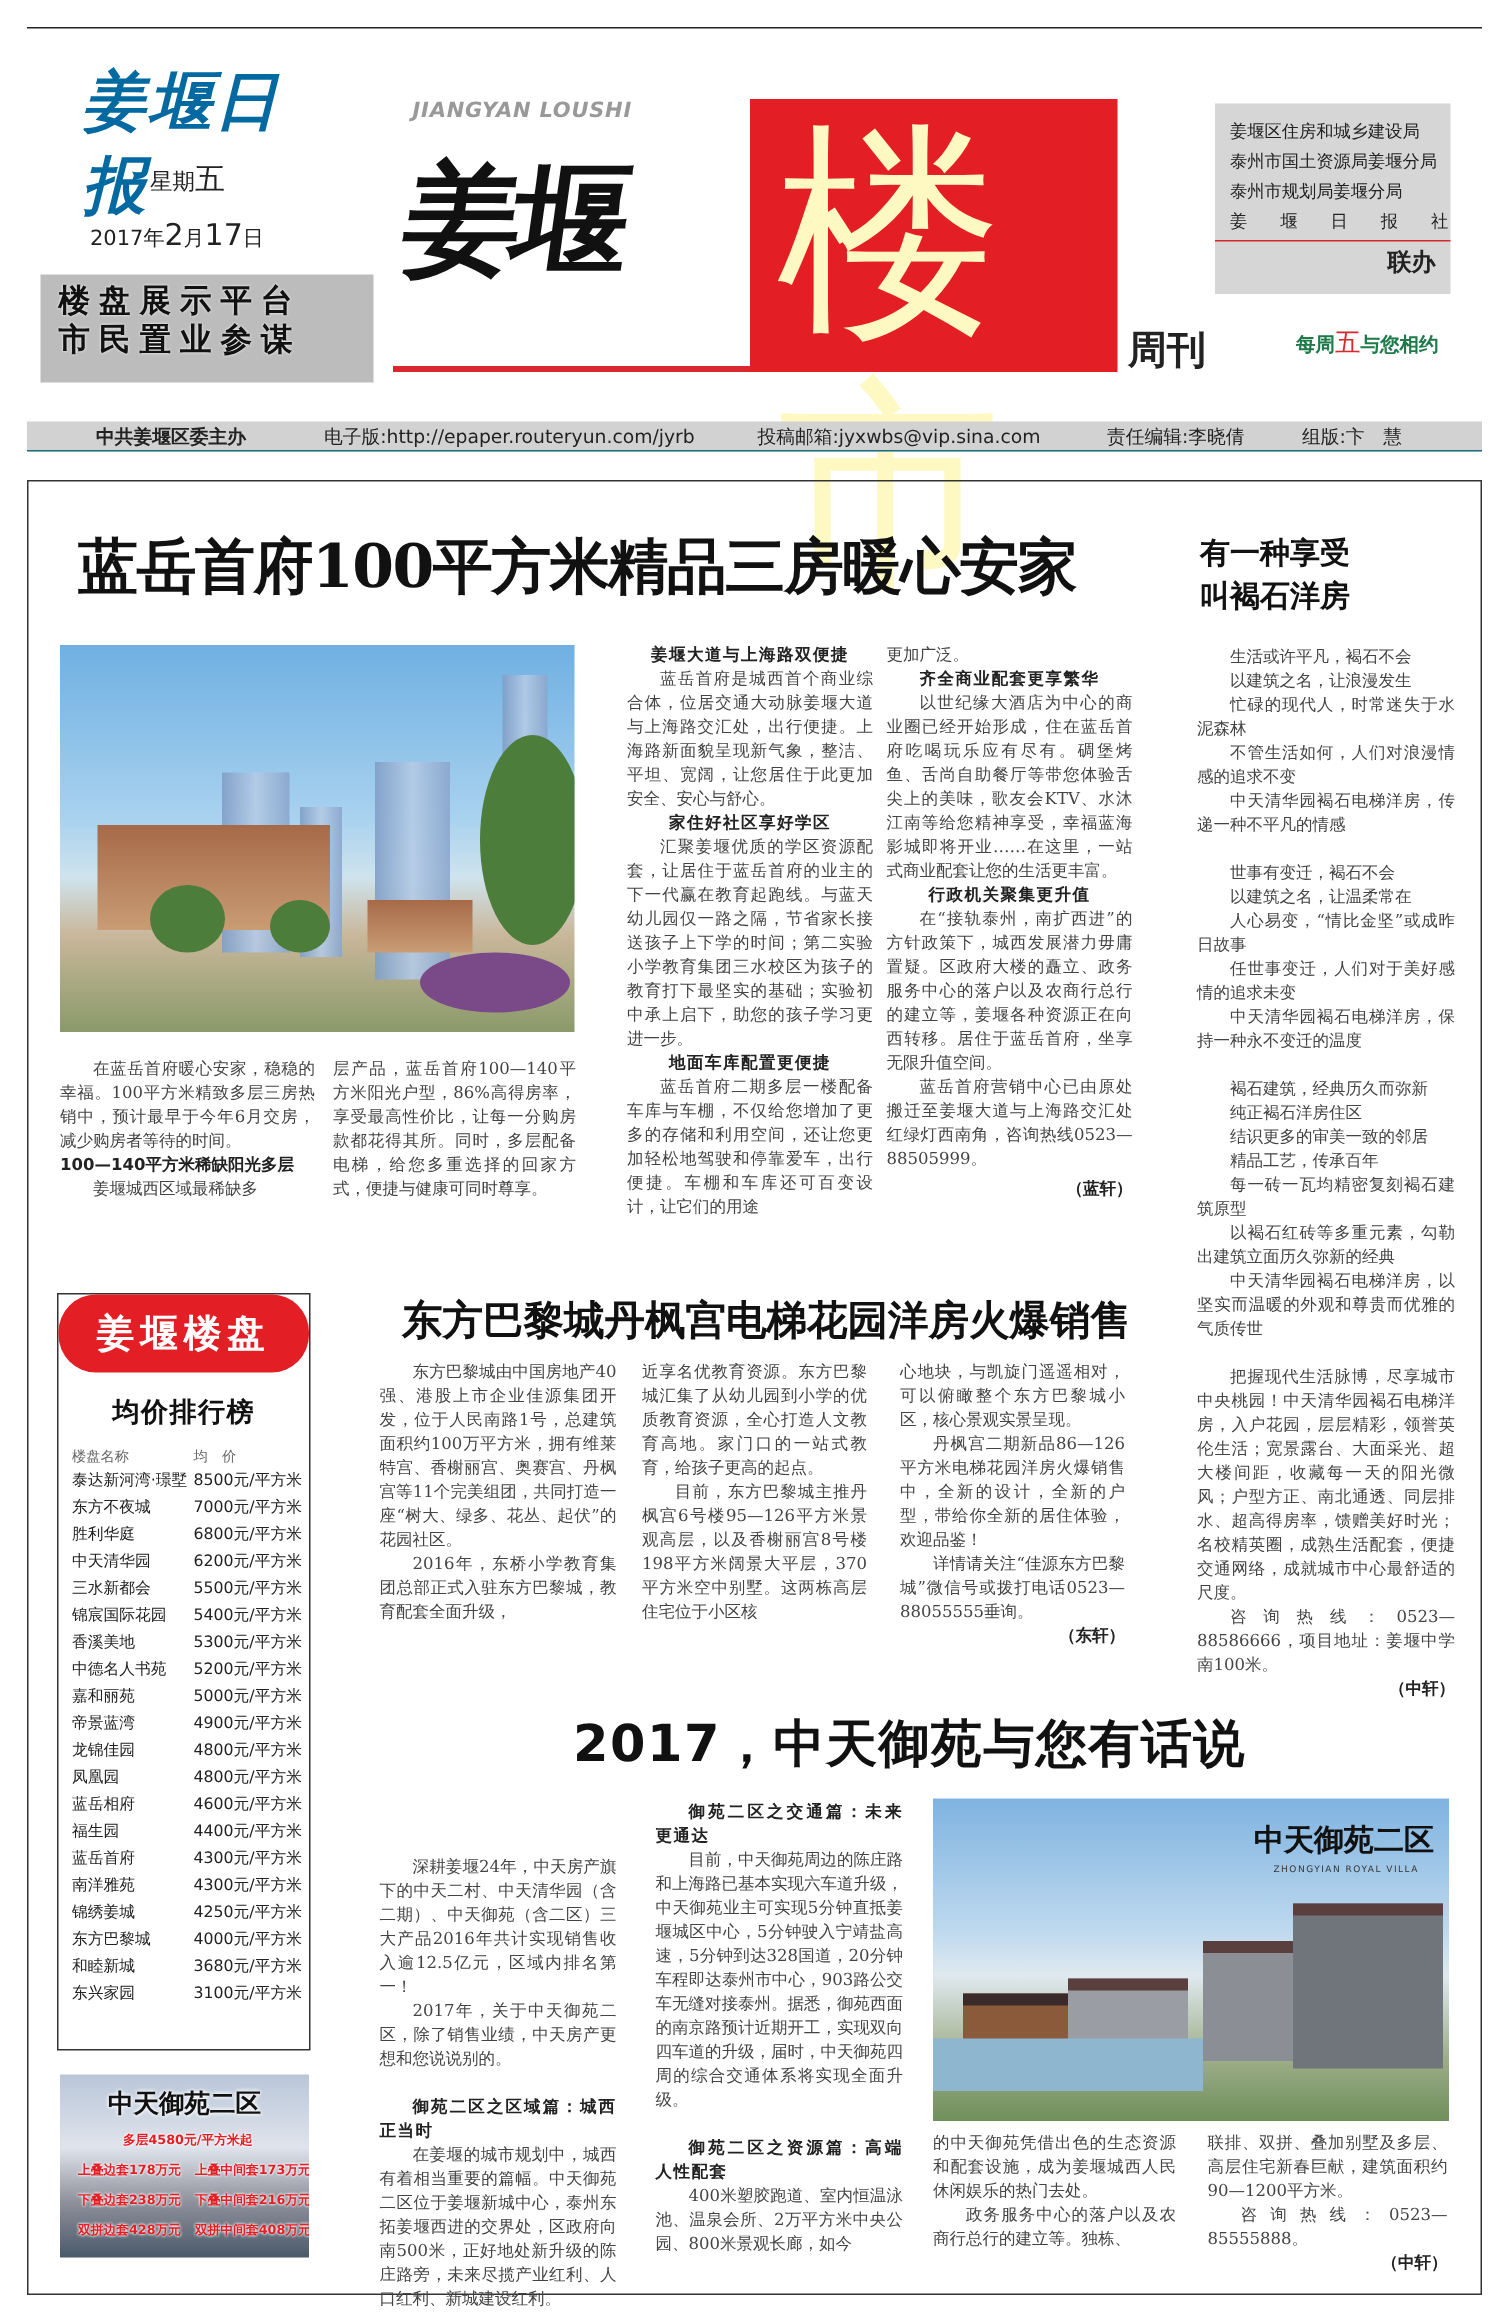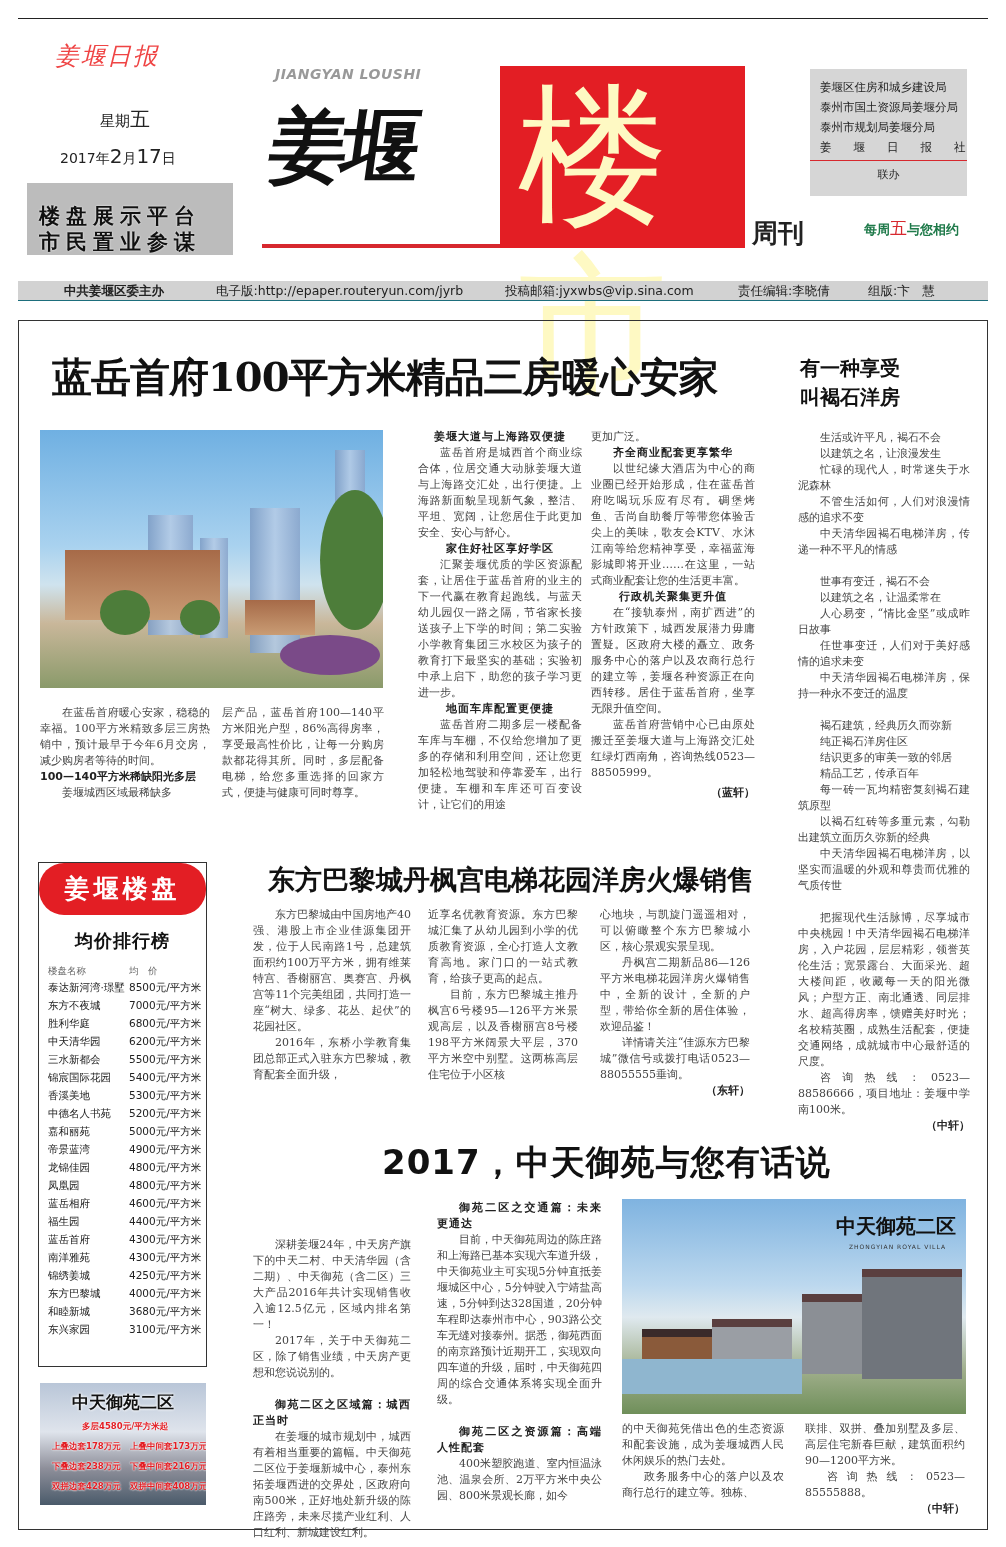--- a/index.html
+++ b/index.html
@@ -2,37 +2,37 @@
 <html><head>
 <meta charset="utf-8">
 <style>
   * { box-sizing: border-box; margin: 0; padding: 0; }
   html, body { width: 1006px; height: 1547px; background: #fff; overflow: hidden; }
   body { position: relative; font-family: "DejaVu Serif", "Liberation Serif", serif; color: #333; }
   .abs { position: absolute; }
   .topline { left: 18px; top: 18px; width: 970px; height: 1px; background: #222; }
 
   
-  .paper-name { left: 55px; top: 40px; width: 150px; font-family: "DejaVu Serif", serif; font-weight: normal; font-style: italic; font-size: 24px; color: #ef4444; letter-spacing: 2px; }
+  .paper-name { left: 55px; top: 40px; width: 150px; font-family: "DejaVu Serif", serif; font-weight: bold; font-style: italic; font-size: 42px; color: #0369a1; letter-spacing: 2px; }
   .weekday { left: 100px; top: 106px; font-family: "DejaVu Sans", sans-serif; font-size: 15px; color: #222; }
   .weekday b { font-size: 20px; font-weight: normal; }
   .date { left: 60px; top: 144px; font-family: "DejaVu Sans", sans-serif; font-size: 14px; color: #222; }
   .date b { font-size: 20px; font-weight: normal; }
-  .slogan { left: 27px; top: 183px; width: 206px; height: 72px; background: #bcbcbc; padding: 20px 12px; font-family: "DejaVu Sans", sans-serif; font-weight: bold; font-size: 21px; color: #111; letter-spacing: 6px; line-height: 26px; text-shadow: 0 0 2px #fff; }
+  .slogan { left: 27px; top: 183px; width: 222px; height: 72px; background: #bcbcbc; padding: 4px 12px; font-family: "DejaVu Sans", sans-serif; font-weight: bold; font-size: 21px; color: #111; letter-spacing: 6px; line-height: 26px; text-shadow: 0 0 2px #fff; }
   .pinyin { left: 275px; top: 66px; font-family: "DejaVu Sans", sans-serif; font-weight: bold; font-style: italic; font-size: 14px; color: #999; letter-spacing: 0.5px; }
   .jiangyan-big { left: 270px; top: 95px; font-family: "DejaVu Serif", serif; font-weight: bold; font-size: 78px; color: #111; letter-spacing: -6px; transform: skewX(-8deg); }
   .red-rule { left: 262px; top: 244px; width: 240px; height: 4px; background: #d7282e; }
   .red-box { left: 500px; top: 66px; width: 245px; height: 182px; background: #e31e24; }
   .red-box span { position: absolute; left: 18px; top: 4px; font-family: "DejaVu Serif", serif; font-weight: normal; font-size: 150px; color: #fef9c3; letter-spacing: 4px; line-height: 170px; }
   .weekly { left: 752px; top: 216px; font-family: "DejaVu Serif", serif; font-weight: bold; font-size: 26px; color: #222; }
   .sponsors { left: 810px; top: 69px; width: 157px; height: 127px; background: #d6d6d6; padding: 8px 10px 0 10px; font-family: "DejaVu Sans", sans-serif; font-size: 11.5px; color: #222; line-height: 20px; }
   .sponsors .sp-line { white-space: nowrap; }
   .sponsors .sp-spaced { letter-spacing: 22px; }
   .sponsors .sp-rule { height: 1px; background: #d7282e; margin: 3px -10px 4px -10px; }
-  .sponsors .sp-joint { text-align: center; font-weight: normal; font-size: 11px; }
+  .sponsors .sp-joint { text-align: right; font-weight: bold; font-size: 16px; }
   .tagline { left: 864px; top: 217px; font-family: "DejaVu Sans", sans-serif; font-weight: bold; font-size: 13px; color: #1f7a4a; }
   .tagline b { color: #d7282e; font-size: 17px; font-weight: normal; }
 
   .info-bar { left: 18px; top: 281px; width: 970px; height: 20px; background: #d2d2d2; border-bottom: 1px solid #1d6e7c; font-family: "DejaVu Sans", sans-serif; font-size: 12.5px; color: #222; line-height: 20px; }
   .info-bar span { position: absolute; top: 0; white-space: nowrap; }
 
   
   .frame { left: 18px; top: 320px; width: 970px; height: 1210px; border: 1px solid #333; }
 
   .col-text { font-family: "DejaVu Serif", "Liberation Serif", serif; font-size: 11px; line-height: 16px; color: #444; text-align: justify; }

